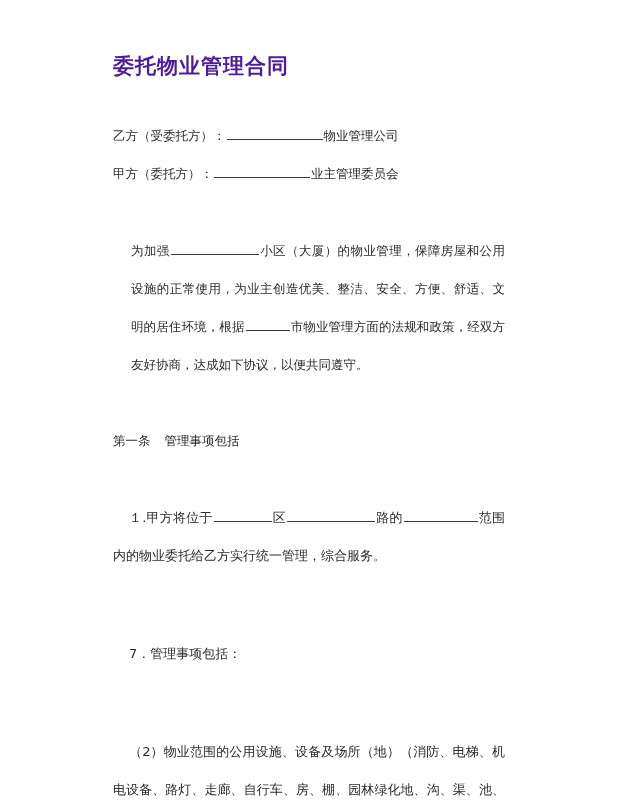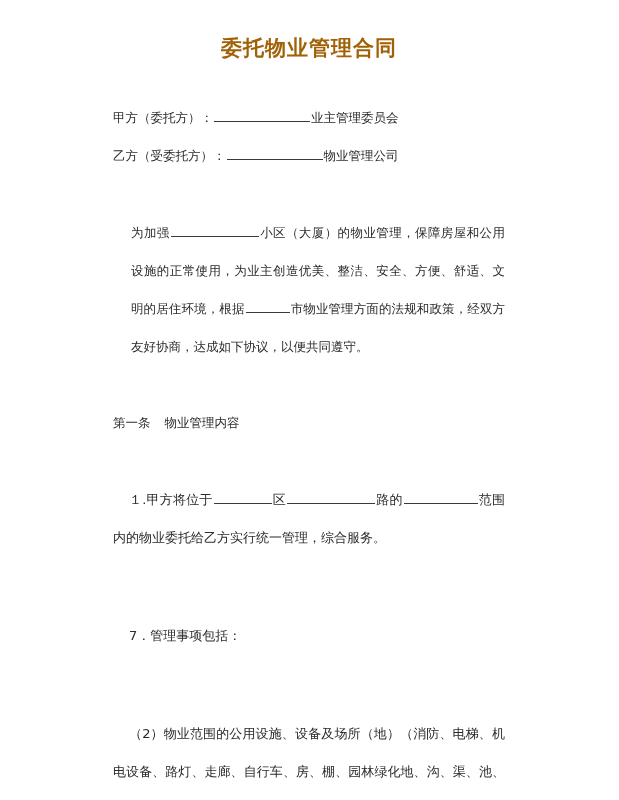--- a/index.html
+++ b/index.html
@@ -26,27 +26,27 @@
 
   .doc-body {
     position: absolute;
     left: 113px;
     top: 0;
     width: 392px;
   }
 
   .doc-title {
     margin: 0;
-    padding-top: 33px;
-    text-align: center;
+    padding-top: 51px;
+    text-align: left;
     font-size: 21px;
     font-weight: bold;
     letter-spacing: 1px;
     line-height: 30px;
-    color: #a16207;
+    color: #4c1d95;
   }
 
   .party-block {
     margin-top: 22px;
   }
   .party-line {
     font-size: 12.5px;
     line-height: 38px;
     white-space: nowrap;
     color: #2b2b2b;
@@ -100,37 +100,37 @@
 
 <div class="page">
   <div class="doc-body">
 
     <h1 class="doc-title">委托物业管理合同</h1>
 
     <div class="spacer-sm"></div>
 
     <div class="party-block">
       <div class="party-line">
-        <span>甲方（委托方）：</span><span class="blank w-xl"></span><span>业主管理委员会</span>
+        <span>乙方（受委托方）：</span><span class="blank w-xl"></span><span>物业管理公司</span>
       </div>
       <div class="party-line">
-        <span>乙方（受委托方）：</span><span class="blank w-xl"></span><span>物业管理公司</span>
+        <span>甲方（委托方）：</span><span class="blank w-xl"></span><span>业主管理委员会</span>
       </div>
     </div>
 
     <div class="spacer-md"></div>
 
     <p class="para">
       <span>为加强</span><span class="blank w-lg"></span><span>小区（大厦）的物业管理，保障房屋和公用设施的正常使用，为业主创造优美、整洁、安全、方便、舒适、文明的居住环境，根据</span><span class="blank w-xs"></span><span>市物业管理方面的法规和政策，经双方友好协商，达成如下协议，以便共同遵守。</span>
     </p>
 
     <div class="spacer-md"></div>
 
     <div class="clause-head">
-      <span>第一条</span><span class="gap"></span><span>物业管理内容</span>
+      <span>第一条</span><span class="gap"></span><span>管理事项包括</span>
     </div>
 
     <div class="spacer-md"></div>
 
     <p class="item indent">
       <span>１.甲方将位于</span><span class="blank w-sm"></span><span>区</span><span class="blank w-lg"></span><span>路的</span><span class="blank w-md"></span><span>范围内的物业委托给乙方实行统一管理，综合服务。</span>
     </p>
 
     <div class="spacer-lg"></div>
 

